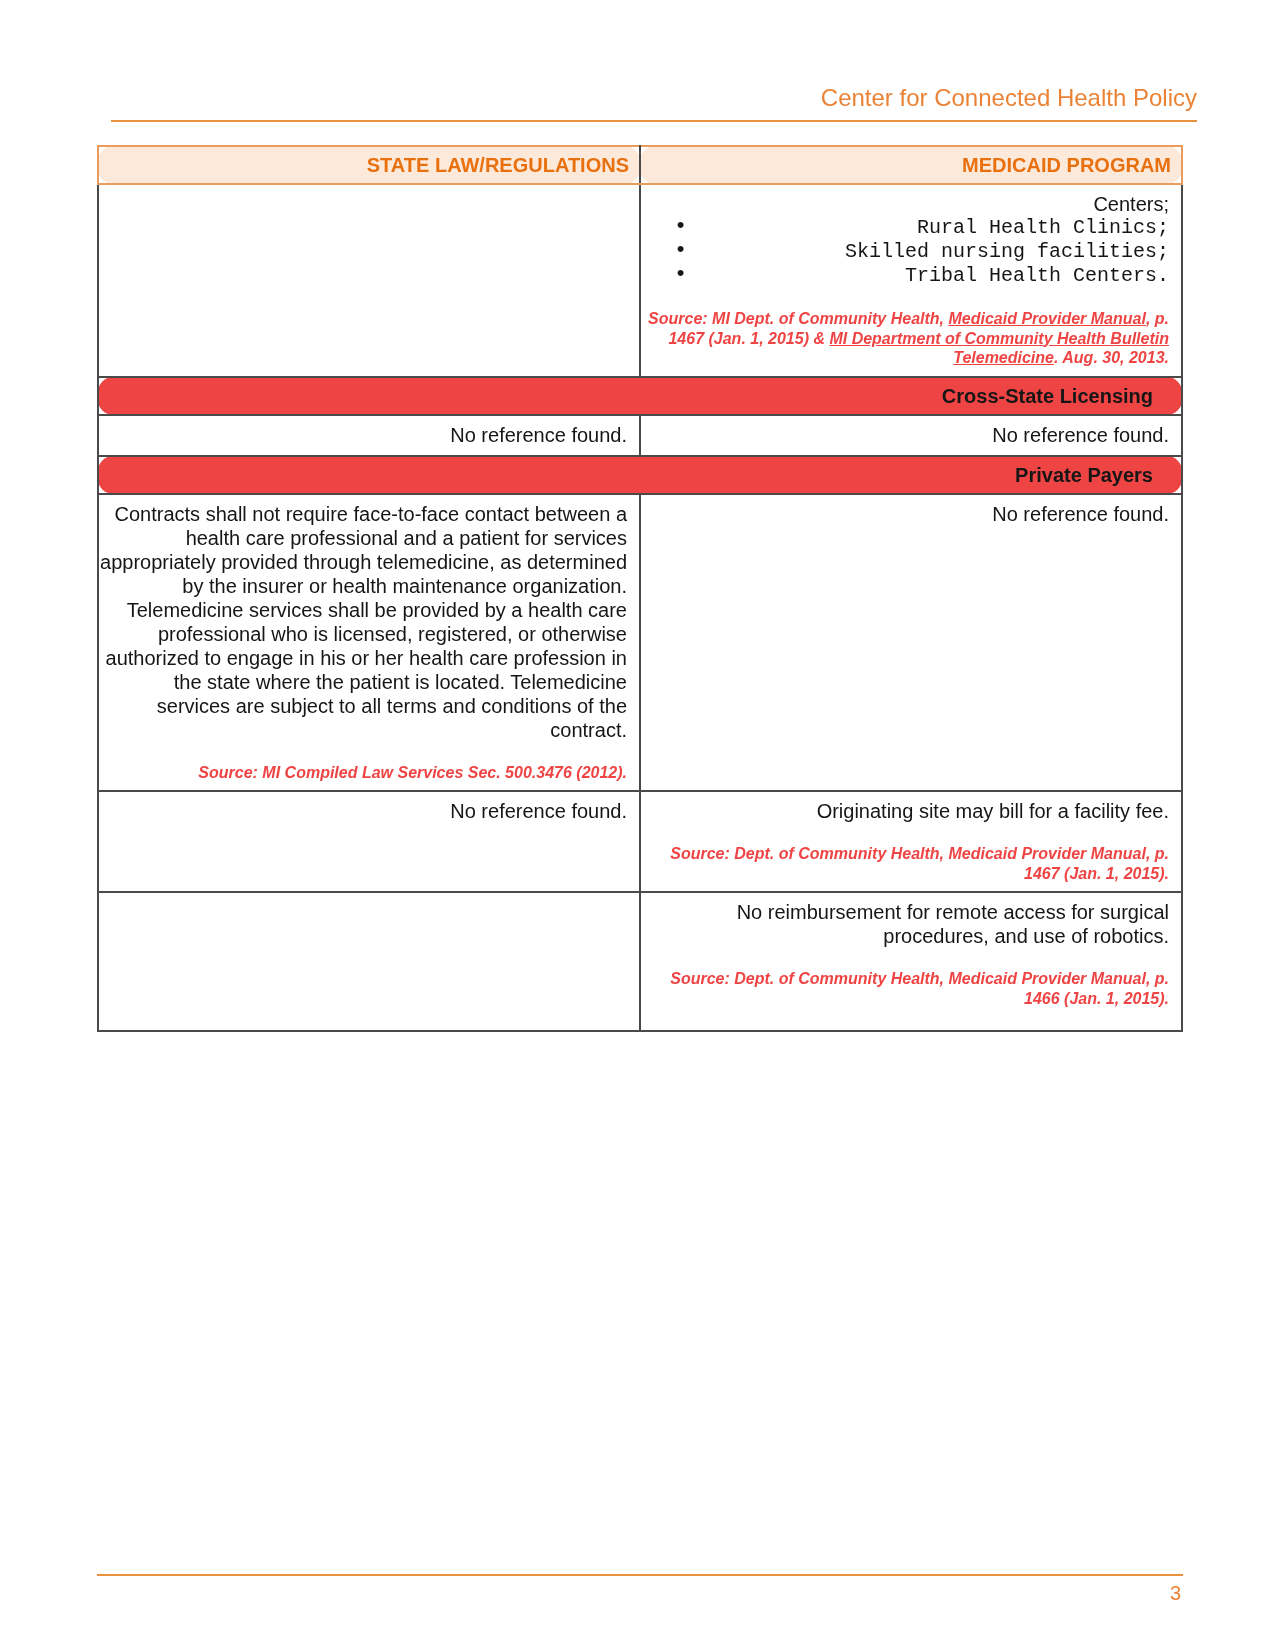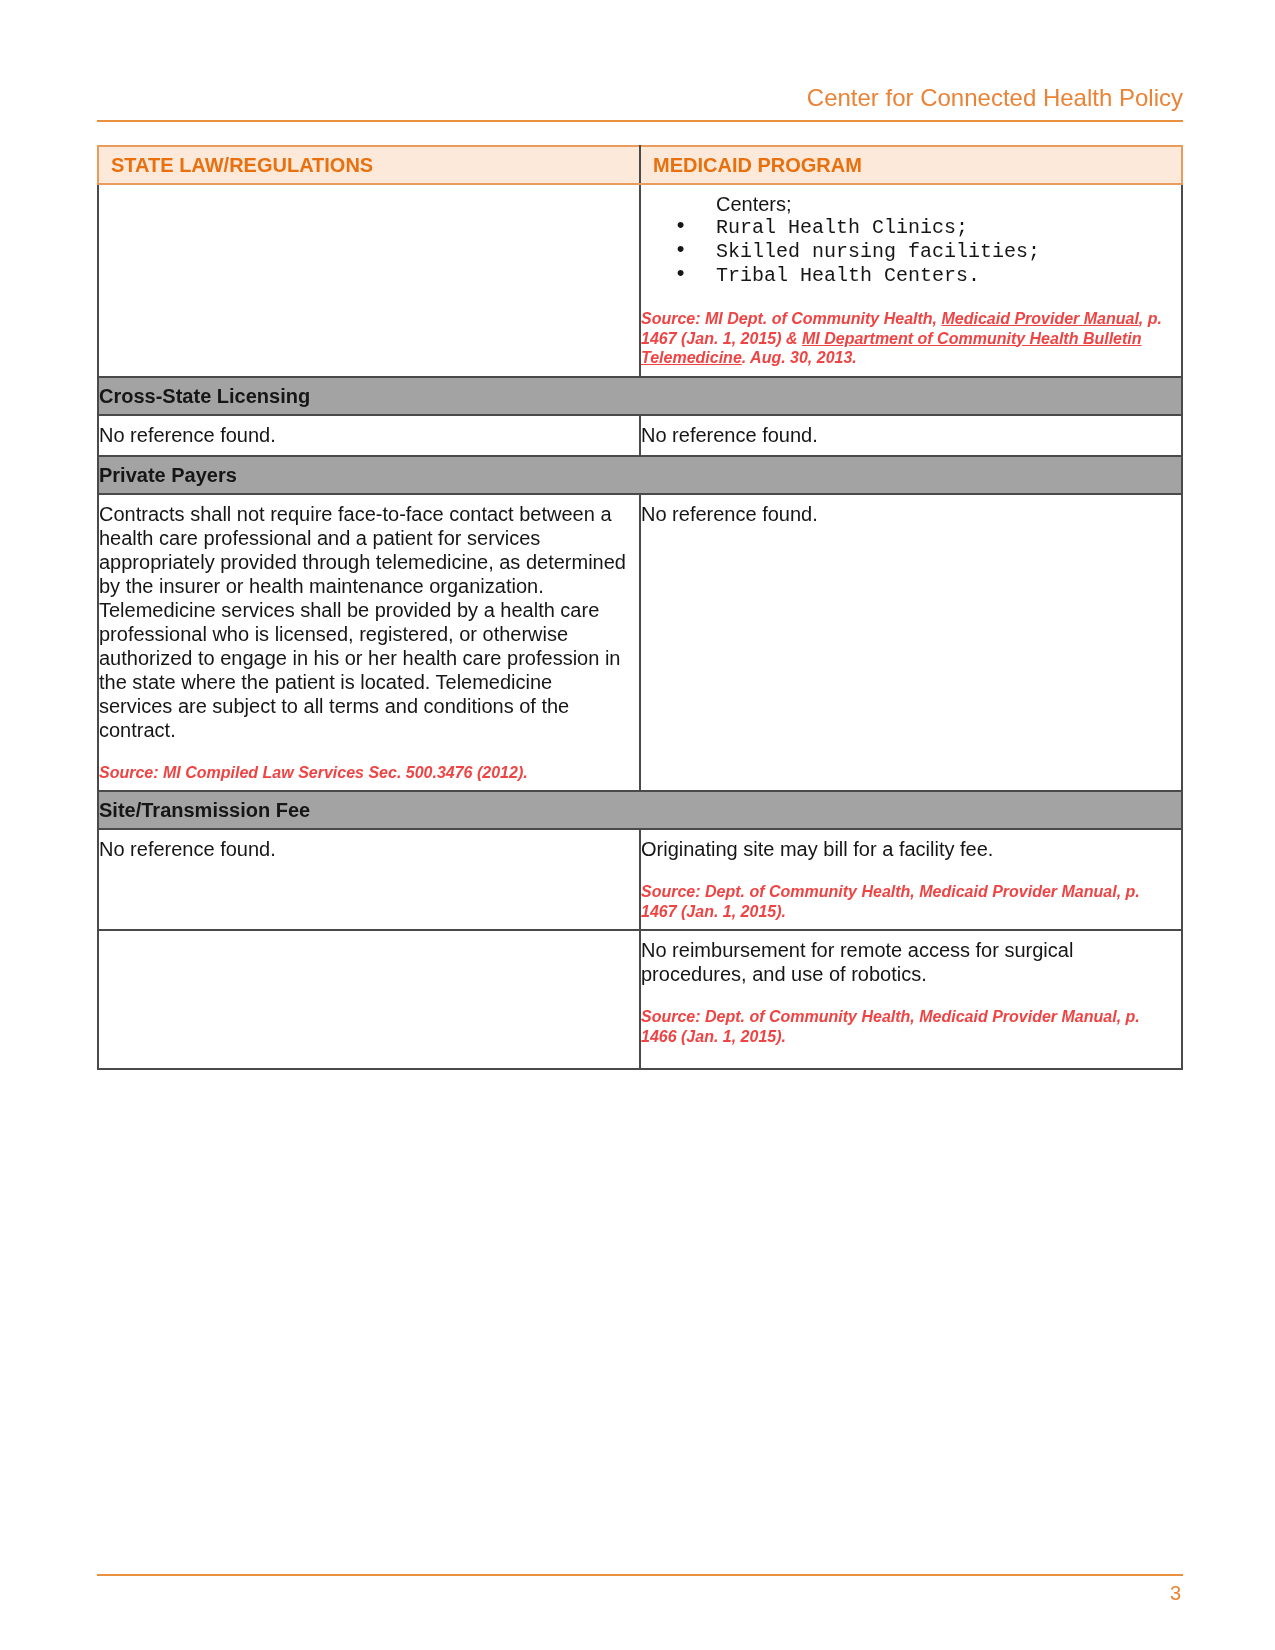--- a/index.html
+++ b/index.html
@@ -2,44 +2,44 @@
 <html><head>
 <meta charset="utf-8">
 <style>
   html,body { margin:0; padding:0; background:#ffffff; }
   .page {
     position:relative; width:1275px; height:1650px; background:#ffffff;
     font-family:"Liberation Sans", sans-serif; color:#161616; overflow:hidden;
   }
   
   .doc-header {
-    position:absolute; left:97px; top:84px; width:1086px;
+    position:absolute; left:111px; top:84px; width:1086px;
     text-align:right; border-bottom:2px solid #E9913F; padding-bottom:8px;
   }
   .doc-title { font-size:24px; line-height:28px; color:#EA8336; }
   
   .policy-table {
     position:absolute; left:97px; top:145px; width:1086px;
     border-collapse:collapse; table-layout:fixed;
   }
   .policy-table th, .policy-table td {
-    vertical-align:top; text-align:left; box-sizing:border-box;
-    font-size:20px; line-height:24px;
+    vertical-align:top; text-align:right; box-sizing:border-box;
+    font-size:20px; line-height:24px;border-radius:15px;
   }
   thead th {
     background:#FDE9D9; color:#E8700F; font-weight:bold; font-size:21px;
     padding:6px 10px 6px 12px; height:37px; line-height:25px;
     border-top:2px solid #EA9C5D; border-bottom:2px solid #EA9C5D;
   }
   thead th.c-left  { border-left:2px solid #EA9C5D; border-right:2px solid #4a4a4a; }
   thead th.c-right { border-right:2px solid #EA9C5D;margin-left:8px; }
   tbody td { border:2px solid #4a4a4a; padding:7px 12px 8px 0; background:#ffffff; }
   tr.section-row td {
-    background:#a3a3a3; font-weight:bold; font-size:20px;
-    padding:6px 0; height:36px;
+    background:#ef4444; font-weight:bold; font-size:20px;
+    padding:6px 28px; height:36px;
   }
   tr.h-carry td     { height:192px; }
   tr.h-noref td     { height:40px;  }
   tr.h-contracts td { height:288px; }
   tr.h-site td      { height:97px;  }
   tr.h-misc td      { height:139px; }
   .cont-line   { padding-left:75px; }
   .bullet-item { padding-left:75px; position:relative;font-family:Liberation Mono, monospace; }
   .bullet-item::before { content:"\2022"; position:absolute; left:33px; top:-1px; font-size:22px; }
   .source {
@@ -111,23 +111,20 @@
       <tr class="h-contracts">
         <td>
           <p class="body-text">Contracts shall not require face-to-face contact between a health care professional and a patient for services appropriately provided through telemedicine, as determined by the insurer or health maintenance organization. Telemedicine services shall be provided by a health care professional who is licensed, registered, or otherwise authorized to engage in his or her health care profession in the state where the patient is located. Telemedicine services are subject to all terms and conditions of the contract.</p>
           <p class="source">Source: MI Compiled Law Services Sec. 500.3476 (2012).</p>
         </td>
         <td>
           <p class="body-text">No reference found.</p>
         </td>
       </tr>
 
-      <tr class="section-row">
-        <td colspan="2">Site/Transmission Fee</td>
-      </tr>
       <tr class="h-site">
         <td>
           <p class="body-text">No reference found.</p>
         </td>
         <td>
           <p class="body-text">Originating site may bill for a facility fee.</p>
           <p class="source">Source: Dept. of Community Health, Medicaid Provider Manual, p. 1467 (Jan. 1, 2015).</p>
         </td>
       </tr>
 

